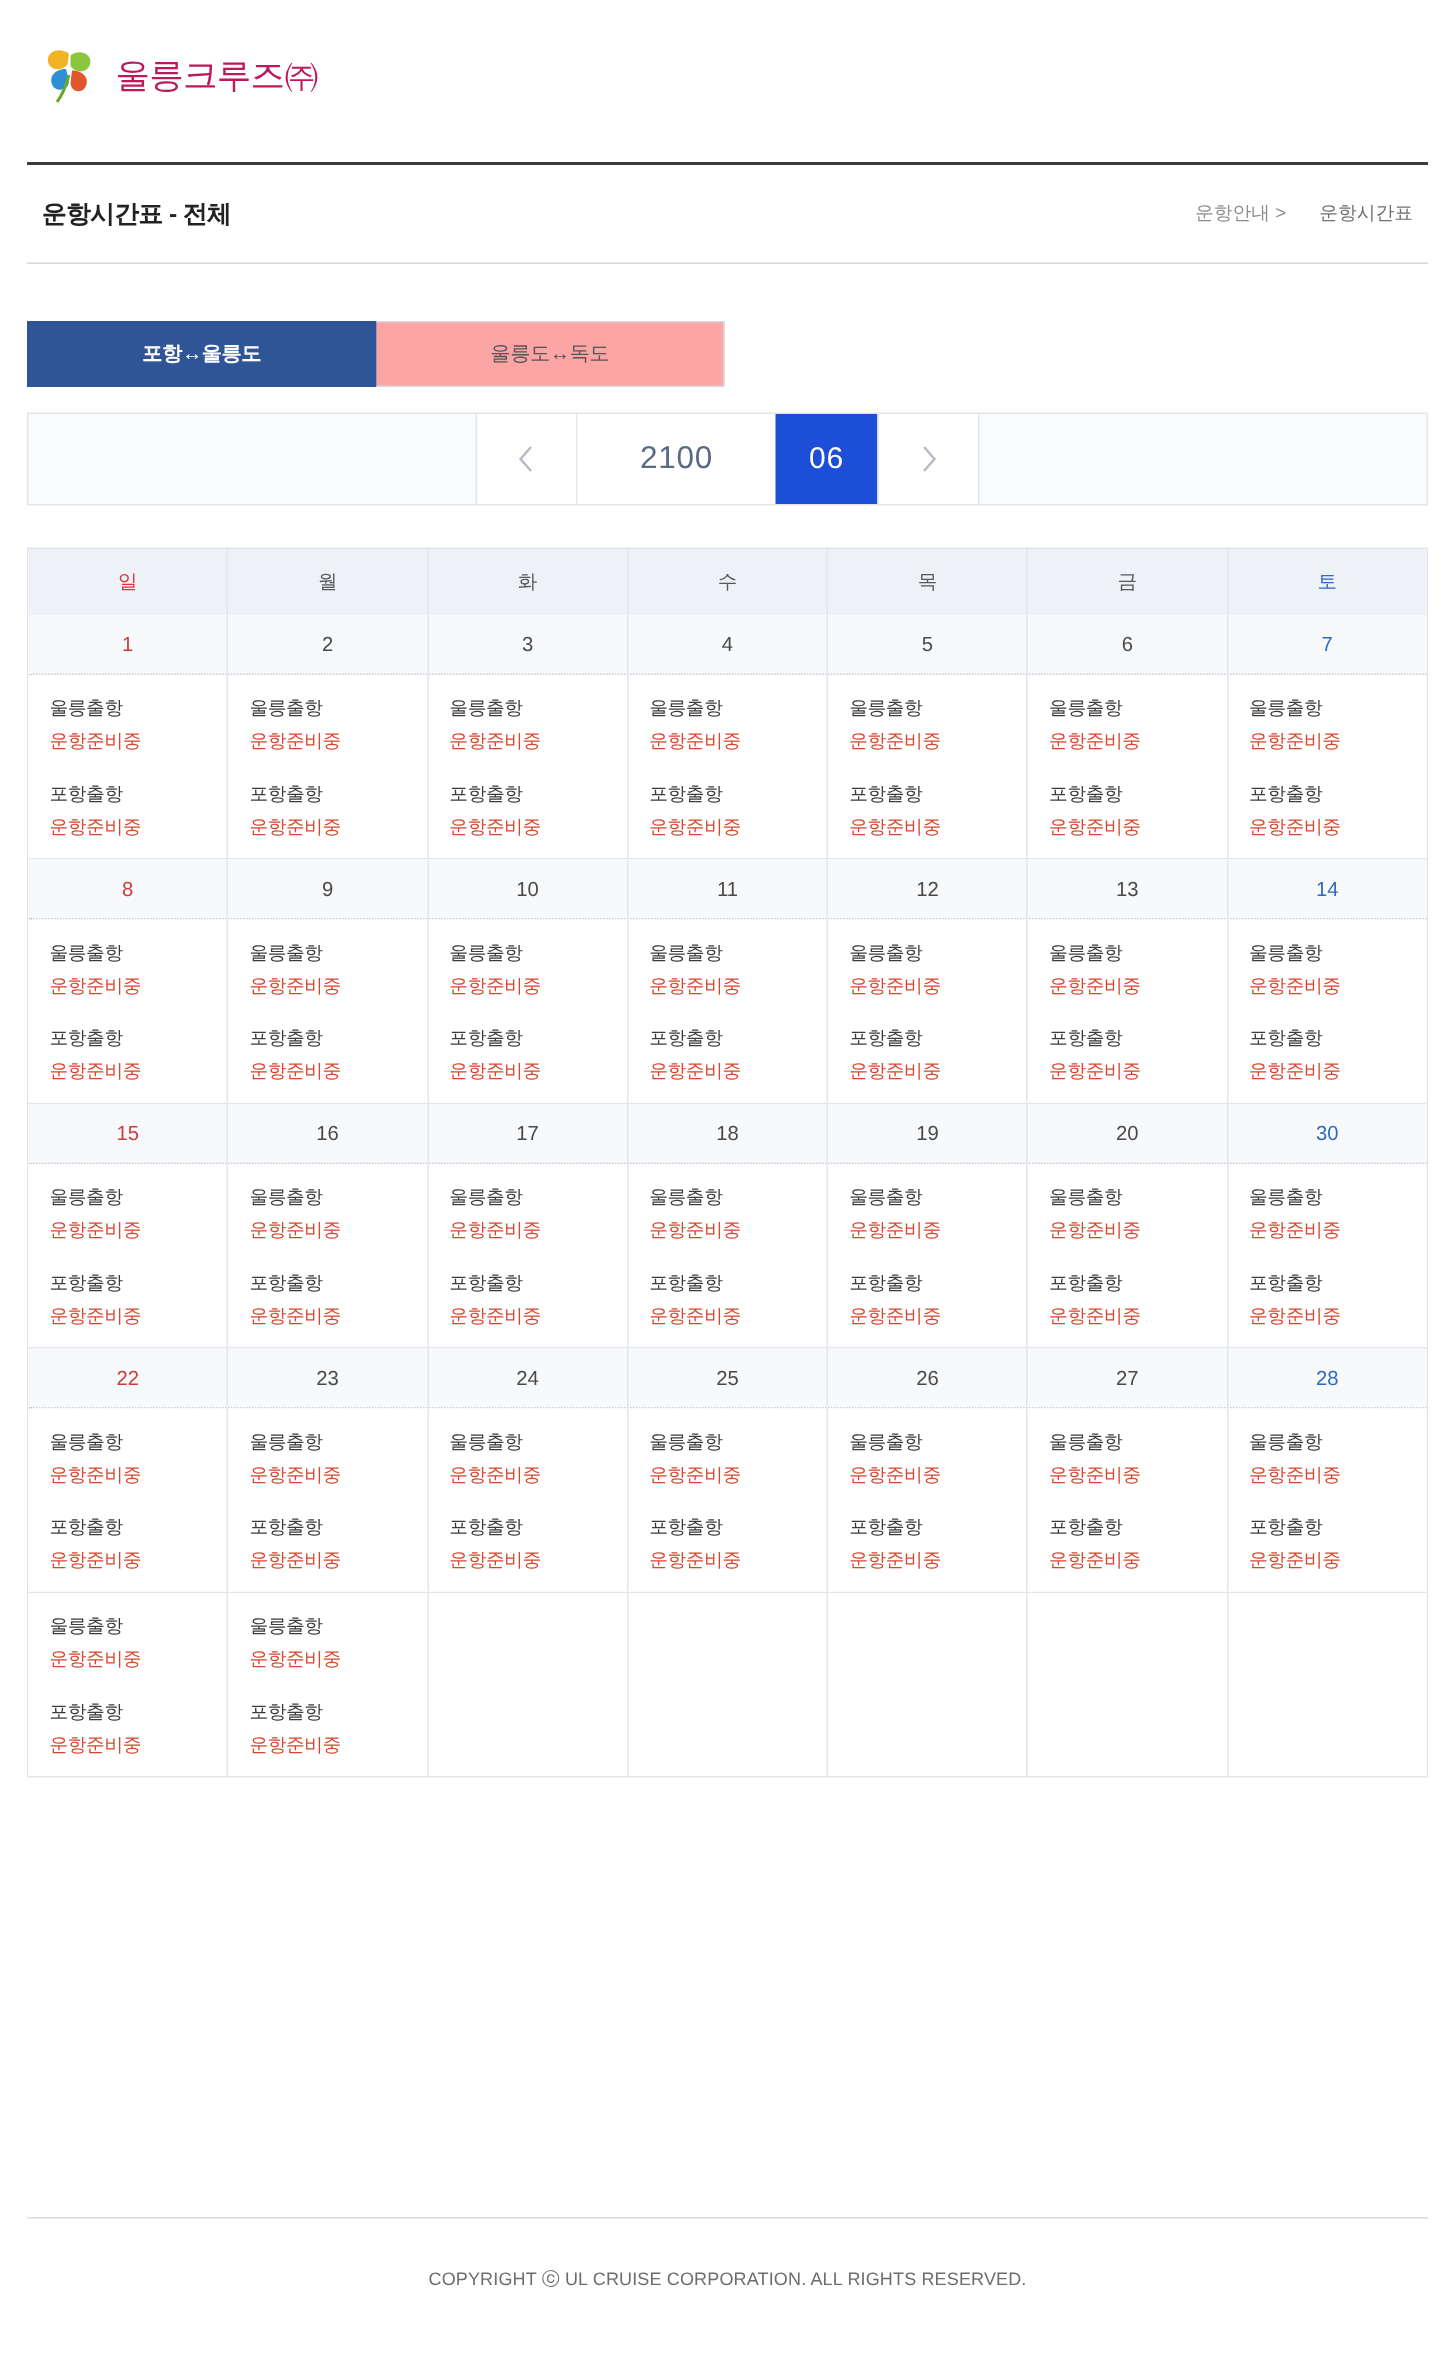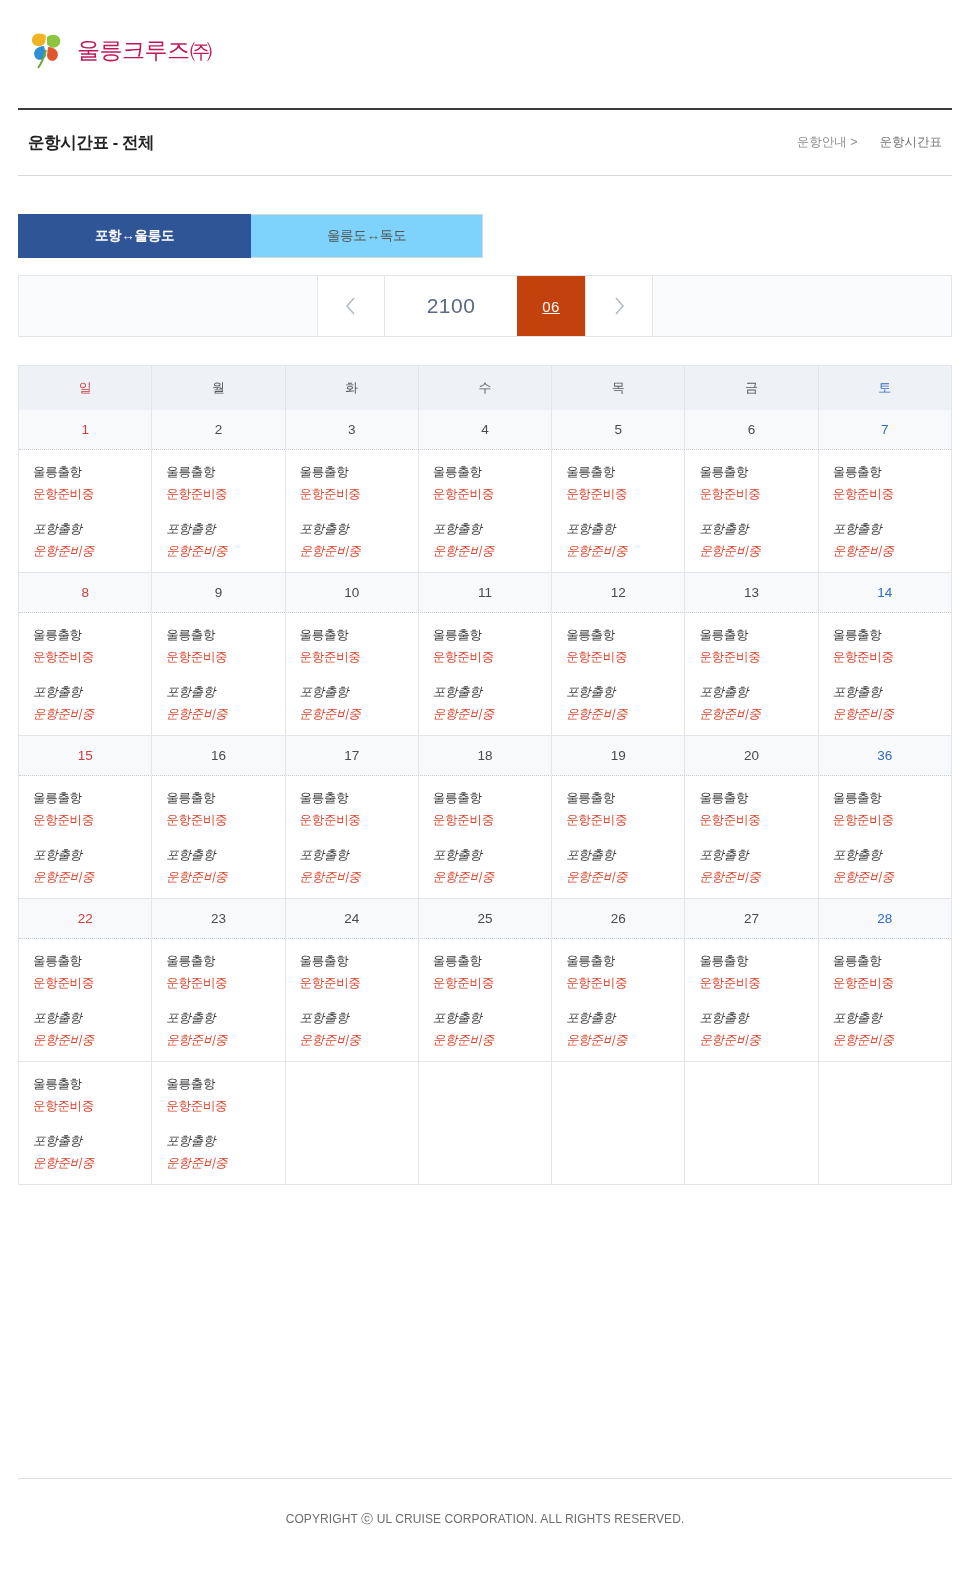--- a/index.html
+++ b/index.html
@@ -76,21 +76,21 @@
     width: 465px;
   }
   .route-tab {
     flex: 1;
     display: flex;
     align-items: center;
     justify-content: center;
     font-size: 13.5px;
     letter-spacing: -0.3px;
     border: 1px solid #d5d9de;
-    background: #7dd3fc;
+    background: #fca5a5;
     color: #555;
     cursor: pointer;
   }
   .route-tab + .route-tab { border-left: none; }
   .route-tab.active {
     background: #2f5596;
     border-color: #2f5596;
     color: #ffffff;
     font-weight: bold;
     font-family: Liberation Serif, serif;
@@ -132,25 +132,24 @@
     background: #ffffff;
     font-size: 21px;
     color: #5a6a85;
     letter-spacing: 0.5px;
   }
   .nav-month {
     width: 68px;
     display: flex;
     align-items: center;
     justify-content: center;
-    background: #c2410c;
+    background: #1d4ed8;
     color: #ffffff;
-    font-size: 15px;
+    font-size: 20px;
     letter-spacing: 0.5px;
-    text-decoration: underline;
   }
 
   
   .calendar {
     margin: 28px 18px 0 18px;
     border: 1px solid #e2e5e9;
     border-bottom: none;
   }
   .cal-head {
     display: flex;
@@ -200,21 +199,21 @@
     flex: 1;
     border-right: 1px solid #e2e5e9;
     padding: 14px 16px 12px 0;
   }
   .week-body .bcell:last-child { border-right: none; }
   .week-body .bcell.empty { }
 
   .sched {
     padding: 0 14px;
   }
-  .sched + .sched { margin-top: 18px; font-style: italic; }
+  .sched + .sched { margin-top: 18px; }
   .sched-name {
     font-size: 12.5px;
     color: #3b3b3b;
     letter-spacing: -0.3px;
     margin-bottom: 5px;
   }
   .sched-status {
     font-size: 12.5px;
     color: #d8452e;
     letter-spacing: -0.3px;
@@ -467,21 +466,21 @@
   </div>
 
   <div class="cal-week">
     <div class="week-dates">
       <div class="dcell sun">15</div>
       <div class="dcell">16</div>
       <div class="dcell">17</div>
       <div class="dcell">18</div>
       <div class="dcell">19</div>
       <div class="dcell">20</div>
-      <div class="dcell sat">36</div>
+      <div class="dcell sat">30</div>
     </div>
     <div class="week-body">
       <div class="bcell">
         <div class="sched">
           <div class="sched-name">울릉출항</div>
           <div class="sched-status">운항준비중</div>
         </div>
         <div class="sched">
           <div class="sched-name">포항출항</div>
           <div class="sched-status">운항준비중</div>

